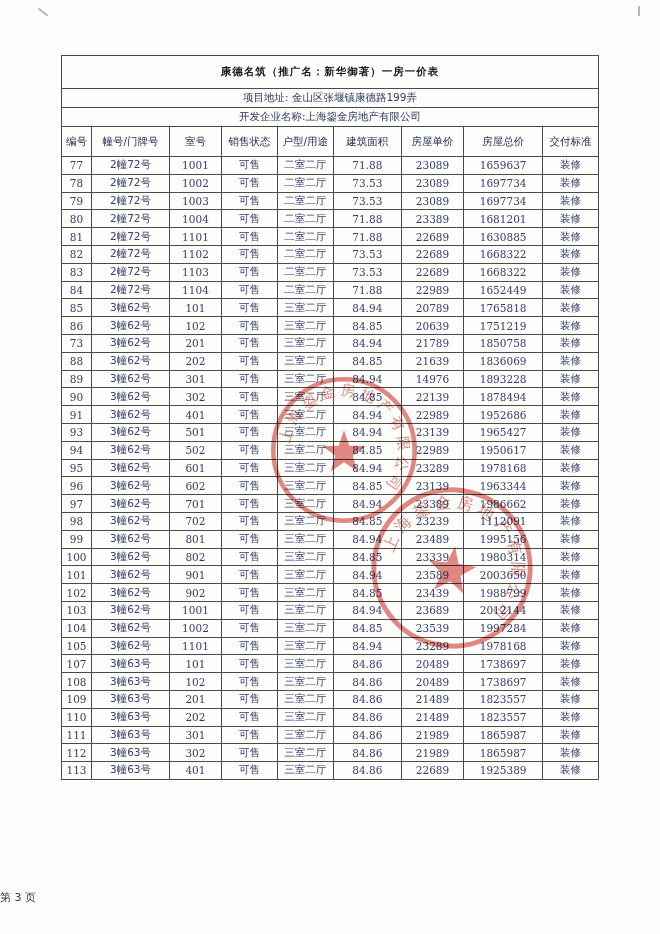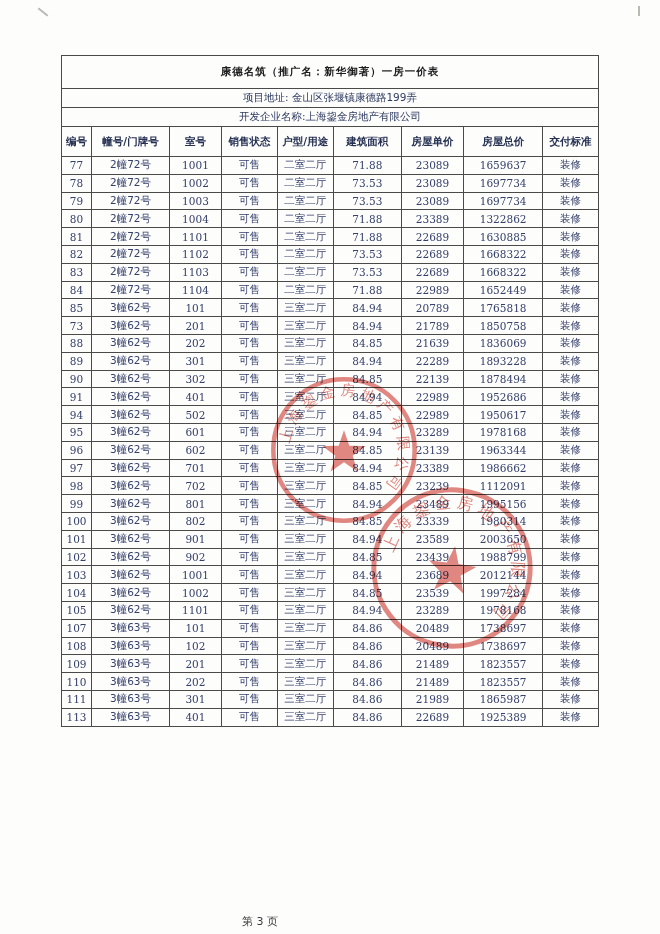--- a/index.html
+++ b/index.html
@@ -39,30 +39,29 @@
     height: 33px !important;
     letter-spacing: 1px;
   }
   .meta-cell {
     font-size: 10.5px;
     color: #2e3a60;
     height: 19px !important;
     margin-top: 25px;
   }
   .head-cell {
-    font-weight: bold;
+    font-weight: normal;
     color: #253052;
     font-size: 10.5px;
     height: 30px !important;
   }
   .num { font-family: "DejaVu Serif", "Liberation Serif", serif; }
   .footer-page {
     position: absolute;
-    left: 0; top: 914px; width: 520px;
-    text-align: center;
+    left: 0; top: 890px; width: 520px;
     font-size: 11px;
     color: #3a3a3a;
   }
   .stamp {
     position: absolute;
     pointer-events: none;
     opacity: 0.62;
     mix-blend-mode: multiply;
   }
   .stamp-1 { left: 268px; top: 374px; width: 152px; height: 152px; }
@@ -157,21 +156,21 @@
           </tr>
 
           <tr>
             <td class="num">80</td>
             <td>2幢72号</td>
             <td class="num">1004</td>
             <td>可售</td>
             <td>二室二厅</td>
             <td class="num">71.88</td>
             <td class="num">23389</td>
-            <td class="num">1322862</td>
+            <td class="num">1681201</td>
             <td>装修</td>
           </tr>
 
           <tr>
             <td class="num">81</td>
             <td>2幢72号</td>
             <td class="num">1101</td>
             <td>可售</td>
             <td>二室二厅</td>
             <td class="num">71.88</td>
@@ -221,20 +220,31 @@
             <td>3幢62号</td>
             <td class="num">101</td>
             <td>可售</td>
             <td>三室二厅</td>
             <td class="num">84.94</td>
             <td class="num">20789</td>
             <td class="num">1765818</td>
             <td>装修</td>
           </tr>
 
+          <tr>
+            <td class="num">86</td>
+            <td>3幢62号</td>
+            <td class="num">102</td>
+            <td>可售</td>
+            <td>三室二厅</td>
+            <td class="num">84.85</td>
+            <td class="num">20639</td>
+            <td class="num">1751219</td>
+            <td>装修</td>
+          </tr>
 
           <tr>
             <td class="num">73</td>
             <td>3幢62号</td>
             <td class="num">201</td>
             <td>可售</td>
             <td>三室二厅</td>
             <td class="num">84.94</td>
             <td class="num">21789</td>
             <td class="num">1850758</td>
@@ -253,21 +263,21 @@
             <td>装修</td>
           </tr>
 
           <tr>
             <td class="num">89</td>
             <td>3幢62号</td>
             <td class="num">301</td>
             <td>可售</td>
             <td>三室二厅</td>
             <td class="num">84.94</td>
-            <td class="num">22289</td>
+            <td class="num">14976</td>
             <td class="num">1893228</td>
             <td>装修</td>
           </tr>
 
           <tr>
             <td class="num">90</td>
             <td>3幢62号</td>
             <td class="num">302</td>
             <td>可售</td>
             <td>三室二厅</td>
@@ -283,20 +293,31 @@
             <td class="num">401</td>
             <td>可售</td>
             <td>三室二厅</td>
             <td class="num">84.94</td>
             <td class="num">22989</td>
             <td class="num">1952686</td>
             <td>装修</td>
           </tr>
 
 
+          <tr>
+            <td class="num">93</td>
+            <td>3幢62号</td>
+            <td class="num">501</td>
+            <td>可售</td>
+            <td>三室二厅</td>
+            <td class="num">84.94</td>
+            <td class="num">23139</td>
+            <td class="num">1965427</td>
+            <td>装修</td>
+          </tr>
 
           <tr>
             <td class="num">94</td>
             <td>3幢62号</td>
             <td class="num">502</td>
             <td>可售</td>
             <td>三室二厅</td>
             <td class="num">84.85</td>
             <td class="num">22989</td>
             <td class="num">1950617</td>
@@ -489,20 +510,31 @@
             <td>3幢63号</td>
             <td class="num">301</td>
             <td>可售</td>
             <td>三室二厅</td>
             <td class="num">84.86</td>
             <td class="num">21989</td>
             <td class="num">1865987</td>
             <td>装修</td>
           </tr>
 
+          <tr>
+            <td class="num">112</td>
+            <td>3幢63号</td>
+            <td class="num">302</td>
+            <td>可售</td>
+            <td>三室二厅</td>
+            <td class="num">84.86</td>
+            <td class="num">21989</td>
+            <td class="num">1865987</td>
+            <td>装修</td>
+          </tr>
 
           <tr>
             <td class="num">113</td>
             <td>3幢63号</td>
             <td class="num">401</td>
             <td>可售</td>
             <td>三室二厅</td>
             <td class="num">84.86</td>
             <td class="num">22689</td>
             <td class="num">1925389</td>

